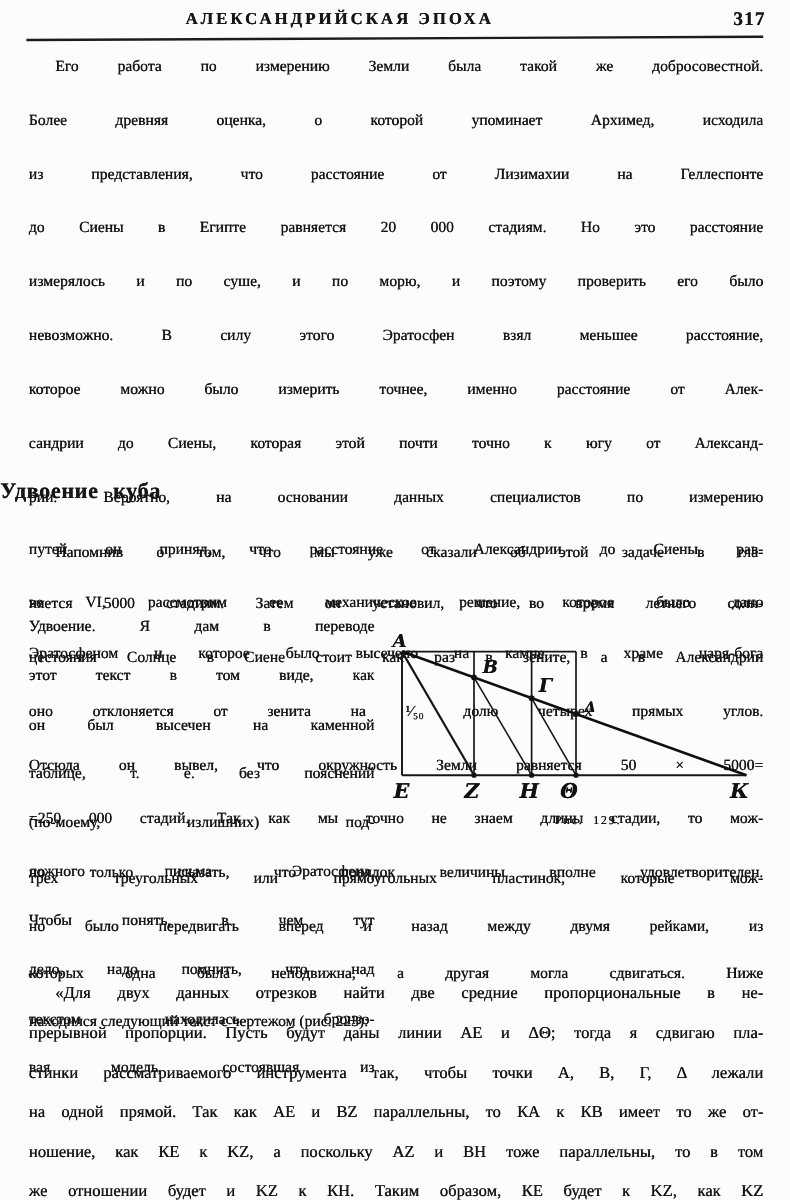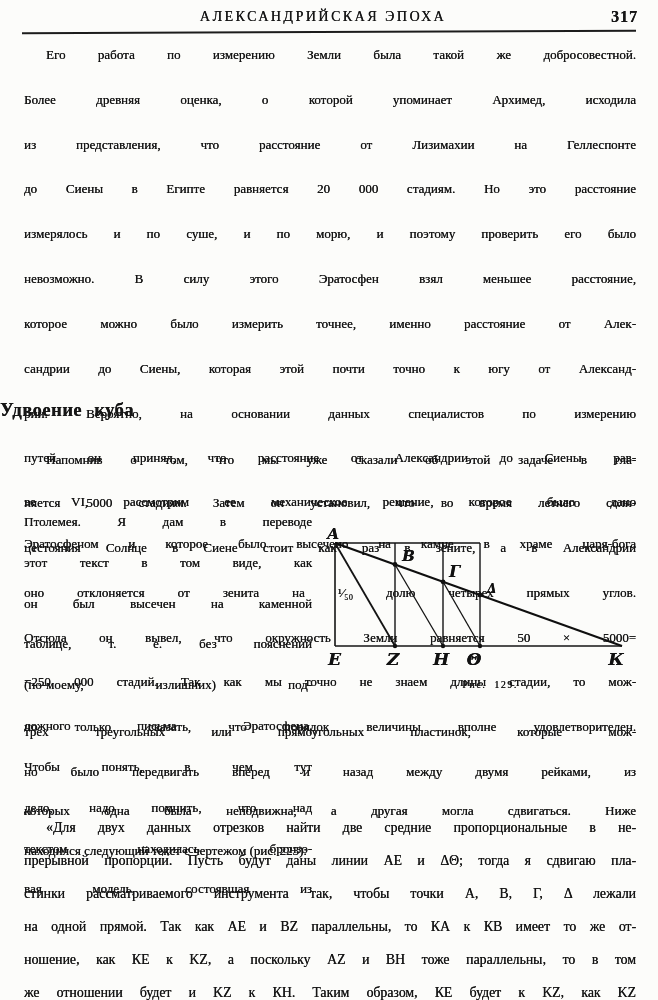--- a/index.html
+++ b/index.html
@@ -5,21 +5,21 @@
   html,body { margin:0; padding:0; }
   .page {
     position:relative; width:658px; height:1000px;
     background:#fcfcfa; color:#161616; overflow:hidden;
     font-family:"Liberation Serif","DejaVu Serif",serif;
     text-shadow:0.25px 0 0 currentColor;
   }
   .abs { position:absolute; }
   .header-title {
     top:9px; left:0; width:566px; text-align:center;
-    font-size:14px; font-weight:normal; letter-spacing:2.5px;margin-left:40px;
+    font-size:14px; font-weight:bold; letter-spacing:2.5px;
   }
   .page-number { top:8px; right:20px; font-size:16px; font-weight:bold; letter-spacing:1px; }
   .header-rule { top:31px; left:22px; width:614px; height:2px; background:#1c1c1c; transform:rotate(-0.25deg); }
 
   .para { font-size:13px; }
   .para1 { top:44px; left:24px; width:612px; line-height:22.4px; }
   .section-heading {
     top:400px; left:0; width:592px; text-align:left;
     font-size:18.5px; font-weight:bold; word-spacing:7px; letter-spacing:0.5px;
   }
@@ -69,21 +69,21 @@
 
   <div class="abs section-heading">Удвоение куба</div>
 
   <div class="abs para para2a">
       <div class="tline indent">Напомнив о том, что мы уже сказали об этой задаче в гла-</div>
       <div class="tline">ве VI, рассмотрим ее механическое решение, которое было дано</div>
       <div class="tline">Эратосфеном и которое было высечено на камне в храме царя-бога</div>
     </div>
 
   <div class="abs para para2col">
-      <div class="tline">Птолемея. Я дам в переводе</div>
+      <div class="tline">Удвоение. Я дам в переводе</div>
       <div class="tline">этот текст в том виде, как</div>
       <div class="tline">он был высечен на каменной</div>
       <div class="tline">таблице, т. е. без пояснений</div>
       <div class="tline">(по-моему, излишних) под-</div>
       <div class="tline">ложного письма Эратосфена.</div>
       <div class="tline">Чтобы понять, в чем тут</div>
       <div class="tline">дело, надо помнить, что над</div>
       <div class="tline">текстом находилась бронзо-</div>
       <div class="tline">вая модель, состоявшая из</div>
     </div>

